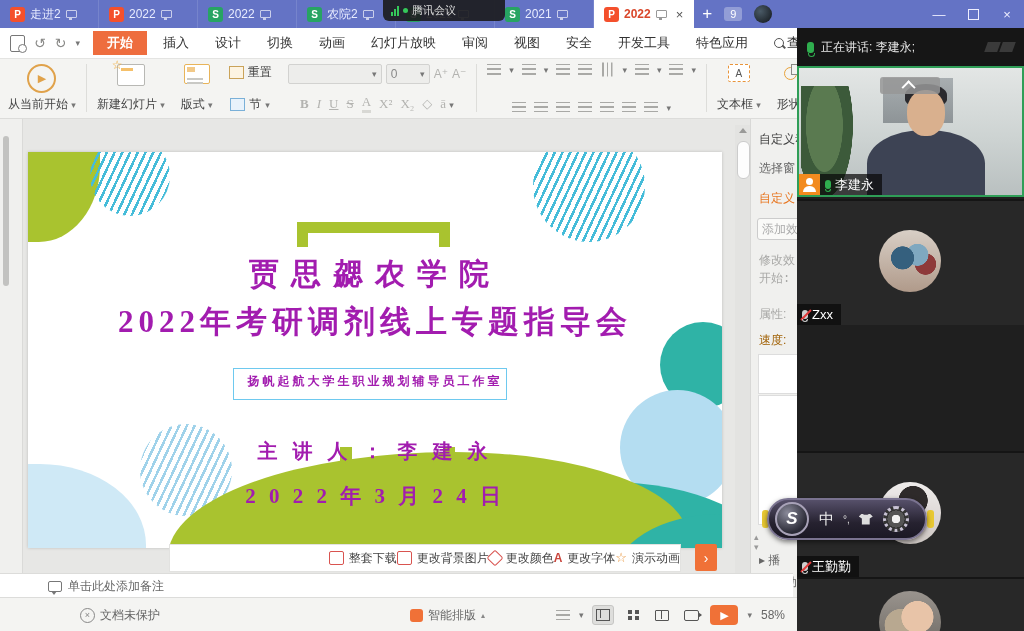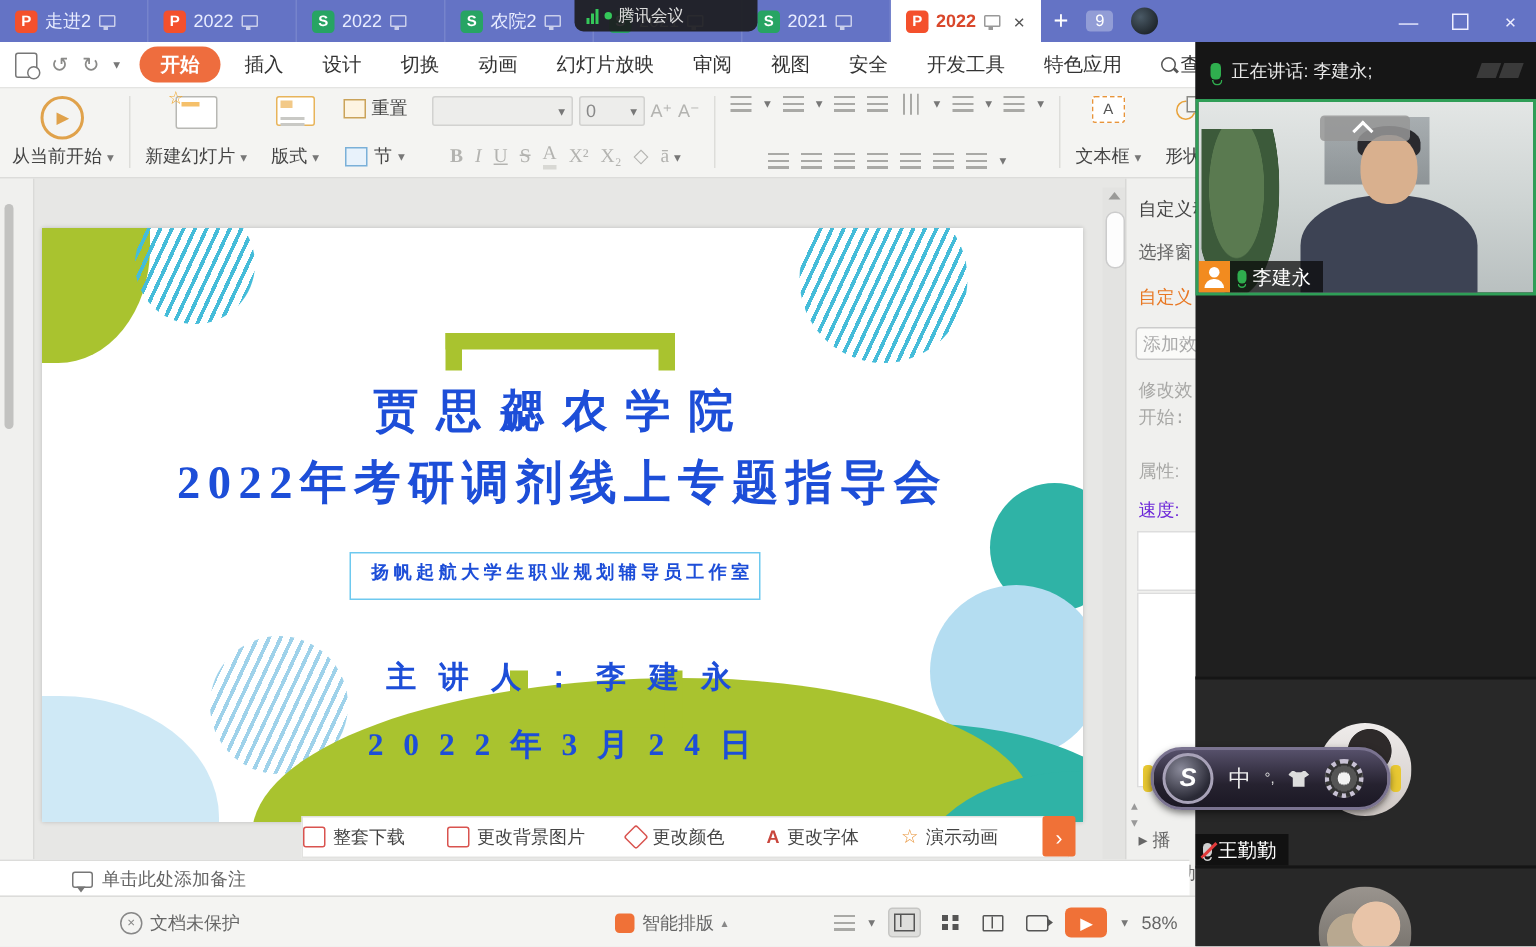--- a/index.html
+++ b/index.html
@@ -26,21 +26,21 @@
   .tmfloat{position:absolute;left:383px;top:0;width:106px;height:21px;background:rgba(28,28,30,.92);border-radius:0 0 6px 6px;display:flex;align-items:center;gap:4px;padding:0 8px;z-index:40;color:#ddd;font-size:11px;}
   .sig{display:flex;align-items:flex-end;gap:1px;height:10px;}
   .sig i{display:block;width:2px;background:#35c75a;}
   .sig i:nth-child(1){height:4px;} .sig i:nth-child(2){height:7px;} .sig i:nth-child(3){height:10px;}
   .gdot{width:5px;height:5px;border-radius:50%;background:#35c75a;}
   
   .menubar{position:absolute;left:0;top:28px;width:1024px;height:30px;background:#fff;border-bottom:1px solid #e4e4e2;display:flex;align-items:center;z-index:5;}
   .mb-icons{display:flex;align-items:center;gap:9px;padding:0 10px;color:#8a8a88;font-size:14px;}
   .searchdoc{width:13px;height:15px;border:1px solid #777;border-radius:2px;position:relative;}
   .searchdoc::after{content:"";position:absolute;right:-3px;bottom:-2px;width:7px;height:7px;border:1.5px solid #777;border-radius:50%;background:#fff;}
-  .menu-item{padding:3px 10px;margin:0 3px;font-size:13px;color:#333;border-radius:12px;}
+  .menu-item{padding:3px 10px;margin:0 3px;font-size:13px;color:#333;border-radius:0;}
   .menu-item.active{background:#ee6d3e;color:#fff;font-weight:bold;padding:3px 14px;}
   .mfind{display:flex;align-items:center;gap:3px;}
   .mag{width:8px;height:8px;border:1.5px solid #555;border-radius:50%;position:relative;display:inline-block;}
   .mag::after{content:"";position:absolute;left:7px;top:7px;width:4px;height:1.5px;background:#555;transform:rotate(45deg);}
   
   .ribbon{position:absolute;left:0;top:58px;width:1024px;height:60px;background:#f4f4f2;border-bottom:1px solid #dcdcda;display:flex;align-items:stretch;z-index:4;}
   .rsep{width:1px;background:#ddddda;margin:6px 2px;}
   .rgroup{display:flex;flex-direction:column;align-items:center;justify-content:space-between;padding:6px 8px 5px;}
   .rbig{display:flex;flex-direction:column;align-items:center;justify-content:space-between;padding:6px 8px 5px;color:#444;}
   .playcirc{width:25px;height:25px;border:2px solid #e0a24b;border-radius:50%;display:flex;align-items:center;justify-content:center;color:#e0a24b;font-size:11px;}
@@ -65,35 +65,35 @@
   .shpico::after{content:"";position:absolute;right:0;top:0;width:9px;height:9px;border:1.5px solid #8a8a86;background:#f4f4f2;}
   .picico{width:18px;height:14px;border:1px solid #9a9a96;background:#fff;position:relative;overflow:hidden;}
   .picico::after{content:"";position:absolute;left:2px;bottom:-2px;width:8px;height:8px;background:#8fba6a;transform:rotate(45deg);}
   
   .thumbpane{position:absolute;left:0;top:118px;width:22px;height:455px;background:#f0f0ee;border-right:1px solid #dadad8;z-index:2;}
   .thumbpane .thumb{position:absolute;left:3px;top:18px;width:6px;height:150px;border-radius:3px;background:#c2c2c0;}
   .slide{position:absolute;left:28px;top:152px;width:694px;height:396px;background:#fff;box-shadow:0 0 3px rgba(0,0,0,.18);overflow:hidden;z-index:2;}
   .dec{position:absolute;}
   .hatchT{background:repeating-linear-gradient(115deg,#45bcd9 0 2.5px,transparent 2.5px 7px);border-radius:50%;}
   .hatchB{background:repeating-linear-gradient(115deg,#9fd2ea 0 2.5px,transparent 2.5px 7px);border-radius:50%;}
-  .sl-t{position:absolute;left:0;width:100%;text-align:center;color:#1d4ed8;font-weight:bold;font-family:"Liberation Serif","DejaVu Serif",serif;z-index:6;}
+  .sl-t{position:absolute;left:0;width:100%;text-align:center;color:#a21caf;font-weight:bold;font-family:"Liberation Serif","DejaVu Serif",serif;z-index:6;}
   .selbox{position:absolute;border:1px solid #6ec9ef;z-index:5;}
   .brk-top{position:absolute;left:269px;top:70px;width:131px;height:14px;border-top:11px solid #a9c32f;border-left:11px solid #a9c32f;border-right:11px solid #a9c32f;z-index:1;}
   .brk-bot{position:absolute;left:312px;top:295px;width:91px;height:26px;border-bottom:12px solid #a9c32f;border-left:12px solid #a9c32f;border-right:12px solid #a9c32f;z-index:1;}
   
   .vscroll{position:absolute;left:735px;top:125px;width:15px;height:448px;background:#e3e3e1;z-index:2;}
   .vscroll .vthumb{position:absolute;left:2px;top:16px;width:11px;height:36px;background:#fdfdfd;border:1px solid #ccc;border-radius:6px;}
   .vscroll .uparr{position:absolute;left:4px;top:3px;width:0;height:0;border-left:4px solid transparent;border-right:4px solid transparent;border-bottom:5px solid #9a9a98;}
   .taskpane{position:absolute;left:750px;top:118px;width:47px;height:479px;background:#f0f0ee;border-left:1px solid #d8d8d6;overflow:hidden;z-index:2;}
   .tp-item{position:absolute;left:8px;white-space:nowrap;color:#666;font-size:12px;}
   .tp-btn{position:absolute;left:6px;width:56px;height:20px;border:1px solid #ccc;background:#fafaf8;border-radius:3px;color:#aaa;font-size:12px;display:flex;align-items:center;padding:0 4px;white-space:nowrap;overflow:hidden;}
   .tp-box{position:absolute;left:7px;width:58px;background:#fff;border:1px solid #ddd;color:#555;font-size:11px;padding:3px 4px;line-height:16px;white-space:nowrap;}
   .tp-list{position:absolute;left:7px;top:277px;width:58px;height:128px;background:#fff;border:1px solid #ddd;}
   
-  .tplbar{position:absolute;left:201px;top:544px;width:510px;height:26px;background:#fff;border:1px solid #e2e2e0;display:flex;align-items:center;justify-content:flex-start;z-index:7;gap:28px;}
+  .tplbar{position:absolute;left:169px;top:544px;width:510px;height:26px;background:#fff;border:1px solid #e2e2e0;display:flex;align-items:center;justify-content:flex-end;z-index:7;}
   .tpl-item{display:flex;align-items:center;gap:5px;color:#444;font-size:12px;}
   .tpl-ic{width:13px;height:12px;border:1px solid #d9534f;border-radius:2px;position:relative;background:#fff;}
   .tpl-ic.star{border:none;color:#e8943a;font-size:13px;width:auto;height:auto;line-height:12px;}
   .tplnext{position:absolute;left:695px;top:544px;width:22px;height:27px;background:#f07137;color:#fff;display:flex;align-items:center;justify-content:center;font-size:14px;z-index:7;border-radius:2px;}
   
   .notes{position:absolute;left:0;top:573px;width:745px;height:24px;background:#fff;border-top:1px solid #dcdcda;display:flex;align-items:center;gap:6px;padding-left:48px;color:#666;z-index:3;}
   .cmt{width:12px;height:9px;border:1px solid #777;border-radius:2px;position:relative;}
   .cmt::after{content:"";position:absolute;left:2px;bottom:-4px;border-left:3px solid transparent;border-right:3px solid transparent;border-top:4px solid #777;}
   .statusbar{position:absolute;left:0;top:597px;width:797px;height:34px;background:#f4f4f2;border-top:1px solid #dcdcda;display:flex;align-items:center;z-index:3;color:#666;}
   .st-protect{display:flex;align-items:center;gap:5px;margin-left:80px;}
@@ -392,21 +392,21 @@
   </div>
 
   <div class="taskpane">
     <div class="tp-item" style="top:13px;color:#444;">自定义动</div>
     <div class="tp-item" style="top:42px;">选择窗</div>
     <div class="tp-item" style="top:72px;color:#e87722;">自定义</div>
     <div class="tp-btn" style="top:100px;">添加效</div>
     <div class="tp-item" style="top:134px;color:#a8a8a6;">修改效</div>
     <div class="tp-item" style="top:152px;color:#a8a8a6;font-family:Liberation Mono, monospace;">开始:</div>
     <div class="tp-item" style="top:188px;color:#a8a8a6;">属性:</div>
-    <div class="tp-item" style="top:214px;color:#6d28d9;">速度:</div>
+    <div class="tp-item" style="top:214px;color:#a16207;">速度:</div>
     <div class="tp-box" style="top:236px;padding-left:44px;"><span>选中幻</span><br><span>效果"</span></div>
     <div class="tp-list"></div>
     <div class="tp-item" style="top:414px;left:3px;color:#999;font-size:9px;">▴<br>▾</div>
     <div class="tp-item" style="top:434px;">▸ <span>播</span></div>
     <div class="tp-item" style="top:456px;">☐ <span>自动</span></div>
   </div>
 
   <div class="notes">
     <span class="cmt"></span>
     <span>单击此处添加备注</span>
@@ -466,20 +466,31 @@
         </div>
       <div class="namelabel">
         <span class="hostbox"></span>
         <span class="nl-dark">
             <span class="micw"></span>
             <span>李建永</span>
           </span>
       </div>
     </div>
 
+    <div class="vtile ptile" style="top:171px;height:126px;">
+      <div class="avatar av-zxx"></div>
+      <div class="namelabel">
+        <span class="nl-dark">
+            <span class="micw off">
+              <span class="slash"></span>
+            </span>
+            <span>Zxx</span>
+          </span>
+      </div>
+    </div>
 
 
     <div class="vtile ptile" style="top:423px;height:126px;font-family:Liberation Serif, serif;">
       <div class="avatar av-wqq"></div>
       <div class="namelabel">
         <span class="nl-dark">
             <span class="micw off">
               <span class="slash"></span>
             </span>
             <span>王勤勤</span>

